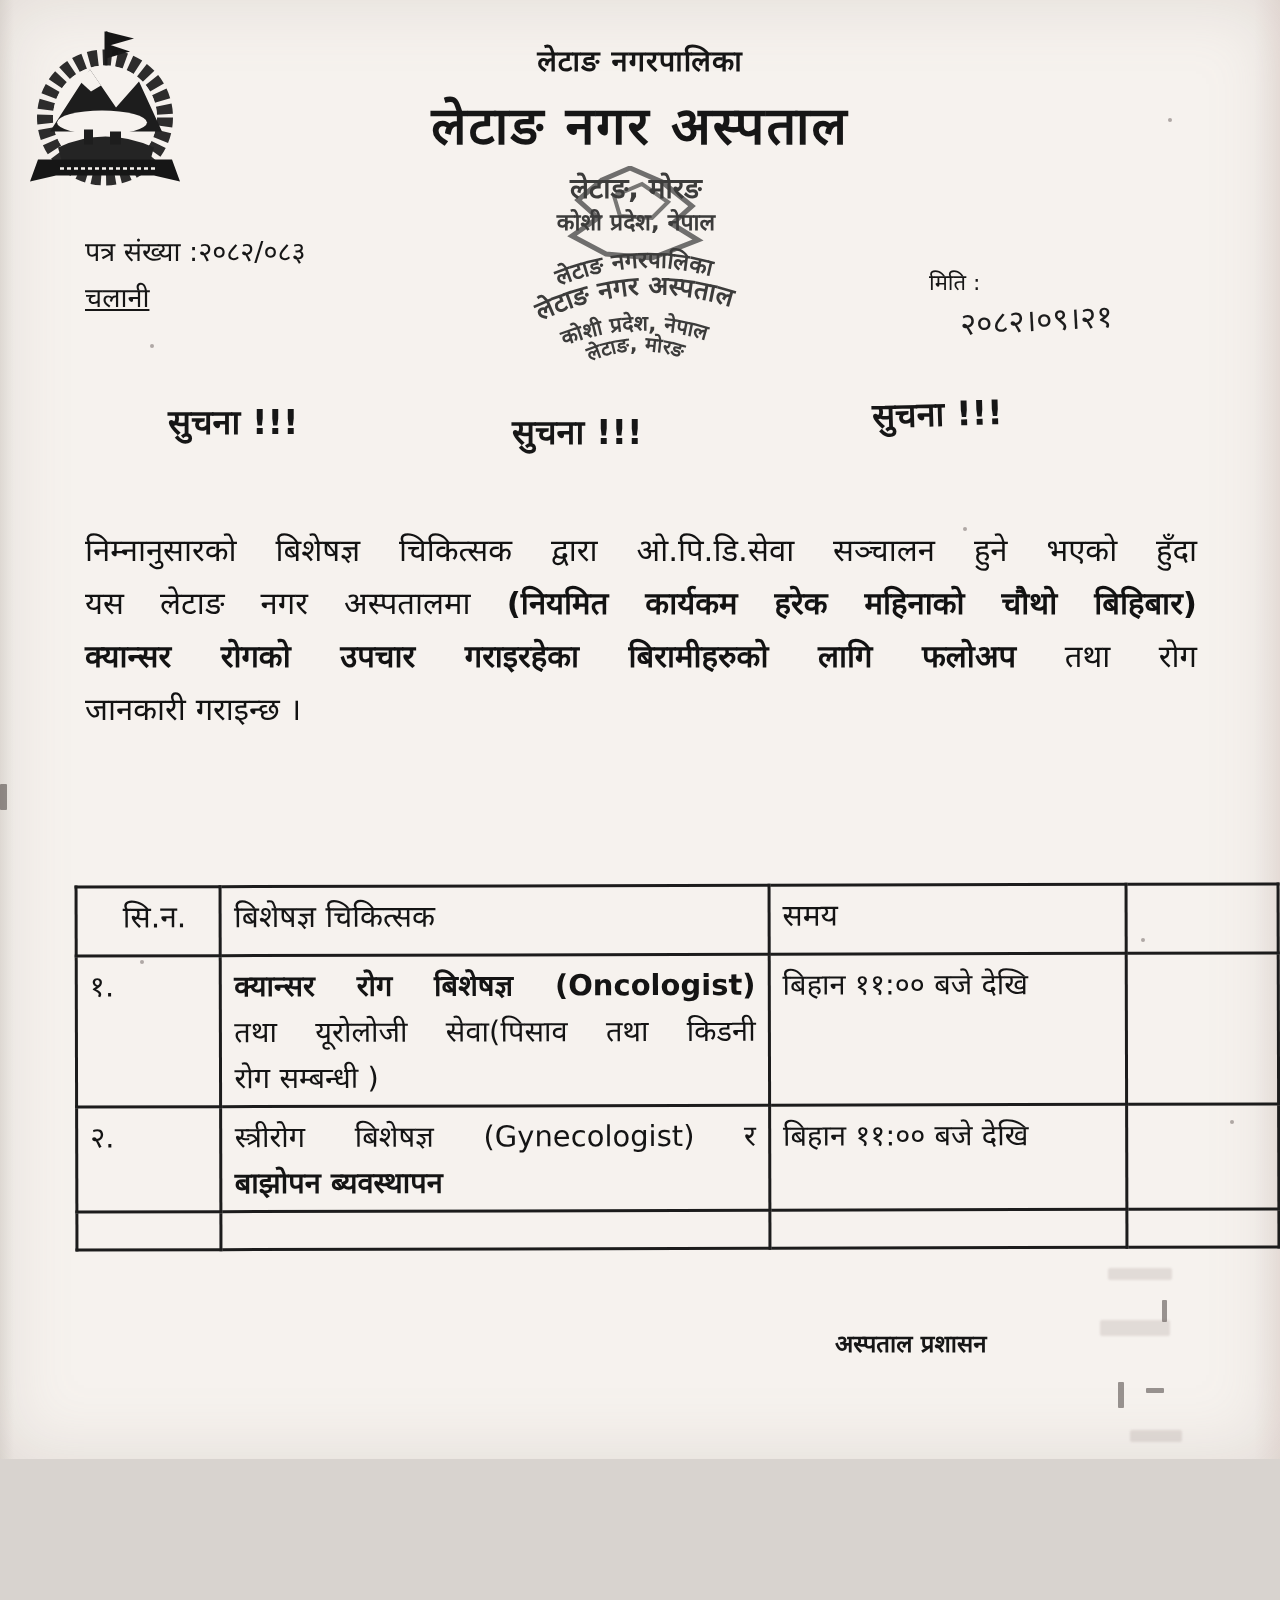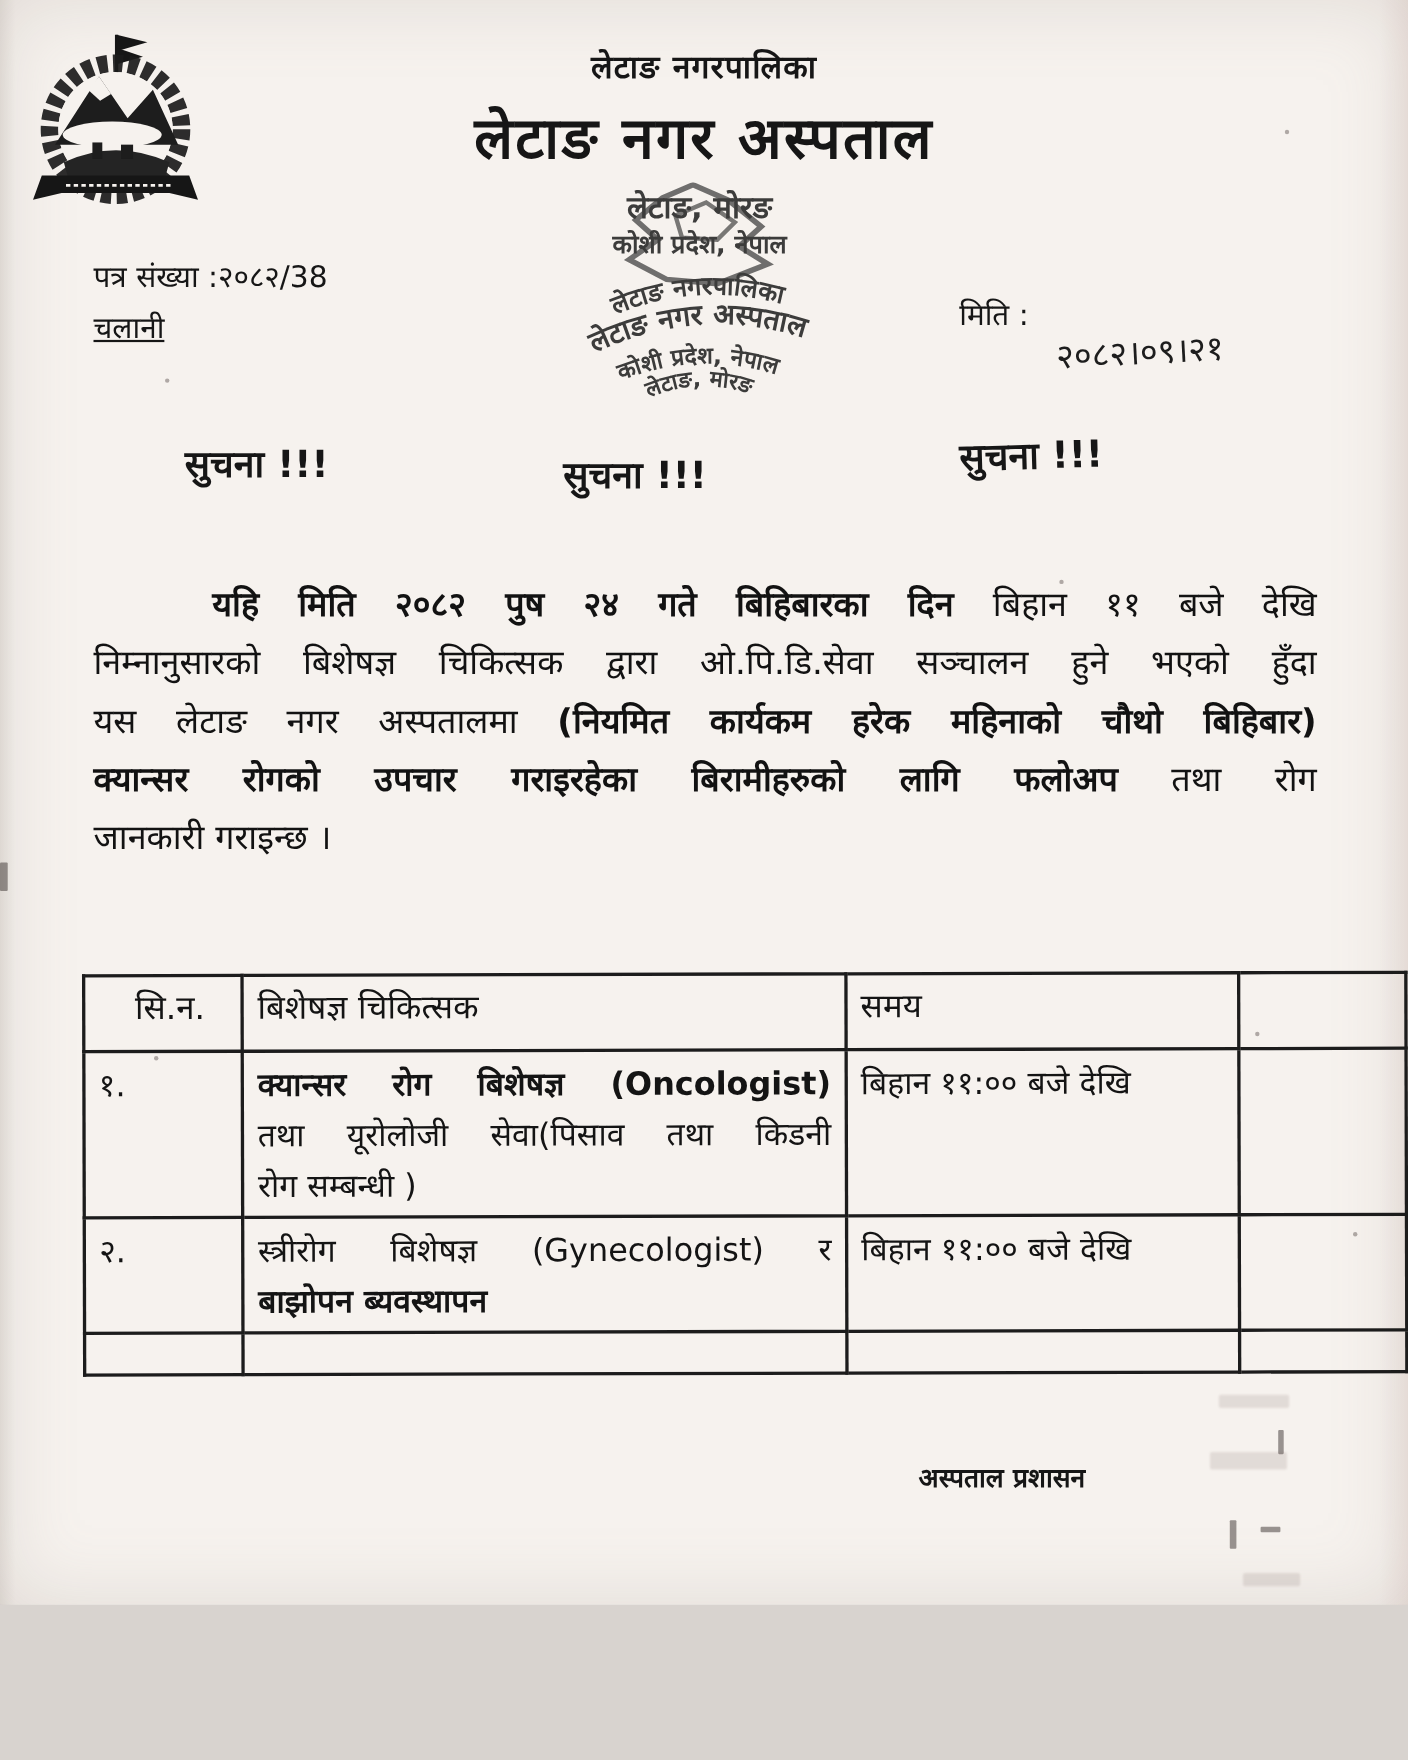--- a/index.html
+++ b/index.html
@@ -11,21 +11,21 @@
     box-shadow:inset 0 0 70px rgba(150,138,126,.22);
   }
   .abs{position:absolute;}
   
   .muni-title{top:40px;left:0;width:100%;text-align:center;font-size:29px;font-weight:600;letter-spacing:1px;}
   .hosp-title{top:88px;left:0;width:100%;text-align:center;font-size:52px;font-weight:700;letter-spacing:2px;}
   .logo{top:26px;left:20px;width:170px;height:168px;}
   
   .letter-no{top:232px;left:85px;font-size:27px;}
   .chalani{top:278px;left:85px;font-size:27px;text-decoration:underline;}
-  .miti-label{top:266px;left:872px;font-size:27px;}
+  .miti-label{top:266px;left:929px;font-size:22px;}
   .miti-value{top:298px;left:960px;font-size:31px;transform:rotate(-3deg);color:#1d1d1d;}
   .stamp{top:166px;left:502px;width:268px;height:204px;opacity:.88;}
   .stamp text{fill:#232323;font-family:"DejaVu Sans","Liberation Sans",sans-serif;}
   
   .suchana{font-size:34px;font-weight:700;}
   .su1{top:398px;left:168px;}
   .su2{top:408px;left:512px;}
   .su3{top:390px;left:872px;transform:rotate(-1.6deg);}
   
   .body-text{top:524px;left:85px;width:1112px;font-size:31px;line-height:53px;color:#121212;}
@@ -79,21 +79,21 @@
     <path d="M38 120 Q85 98 134 120 L130 134 Q85 146 42 134 Z" fill="#242424"></path>
     <rect x="64" y="102" width="9" height="15" fill="#1d1d1d"></rect>
     <rect x="90" y="104" width="11" height="13" fill="#1d1d1d"></rect>
     <path d="M18 132 L152 132 L160 154 L134 148 L36 148 L10 154 Z" fill="#161616"></path>
     <line x1="40" y1="141" x2="138" y2="141" stroke="#f6f2ee" stroke-width="2.5" stroke-dasharray="4 3"></line>
   </svg>
 
   <div class="abs muni-title">लेटाङ नगरपालिका</div>
   <div class="abs hosp-title">लेटाङ नगर अस्पताल</div>
 
-  <div class="abs letter-no">पत्र संख्या :२०८२/38</div>
+  <div class="abs letter-no">पत्र संख्या :२०८२/०८३</div>
   <div class="abs chalani">चलानी</div>
 
   <svg class="abs stamp" viewBox="0 0 268 204">
     <defs>
       <path id="arcA" d="M 35 130 Q 134 80 232 118"></path>
       <path id="arcB" d="M 20 164 Q 134 102 248 148"></path>
       <path id="arcC" d="M 52 184 Q 134 148 214 178"></path>
       <path id="arcD" d="M 78 200 Q 134 172 190 196"></path>
     </defs>
 
@@ -108,21 +108,20 @@
   </svg>
 
   <div class="abs miti-label">मिति :</div>
   <div class="abs miti-value">२०८२।०९।२१</div>
 
   <div class="abs suchana su1">सुचना !!!</div>
   <div class="abs suchana su2">सुचना !!!</div>
   <div class="abs suchana su3">सुचना !!!</div>
 
   <div class="abs body-text">
-    <div class="pline indent"><span class="b">यहि मिति २०८२ पुष २४ गते बिहिबारका दिन </span><span>बिहान ११ बजे देखि</span></div>
     <div class="pline"><span>निम्नानुसारको  बिशेषज्ञ चिकित्सक द्वारा ओ.पि.डि.सेवा सञ्चालन हुने भएको हुँदा</span></div>
     <div class="pline"><span>यस लेटाङ नगर अस्पतालमा </span><span class="b">(नियमित कार्यकम हरेक महिनाको चौथो बिहिबार)</span></div>
     <div class="pline"><span class="b">क्यान्सर रोगको उपचार गराइरहेका बिरामीहरुको लागि फलोअप</span><span> तथा रोग</span></div>
     <div class="pline last"><span>जानकारी गराइन्छ ।</span></div>
   </div>
 
   <div class="abs tblwrap">
     <table>
       <tbody>
           <tr>

